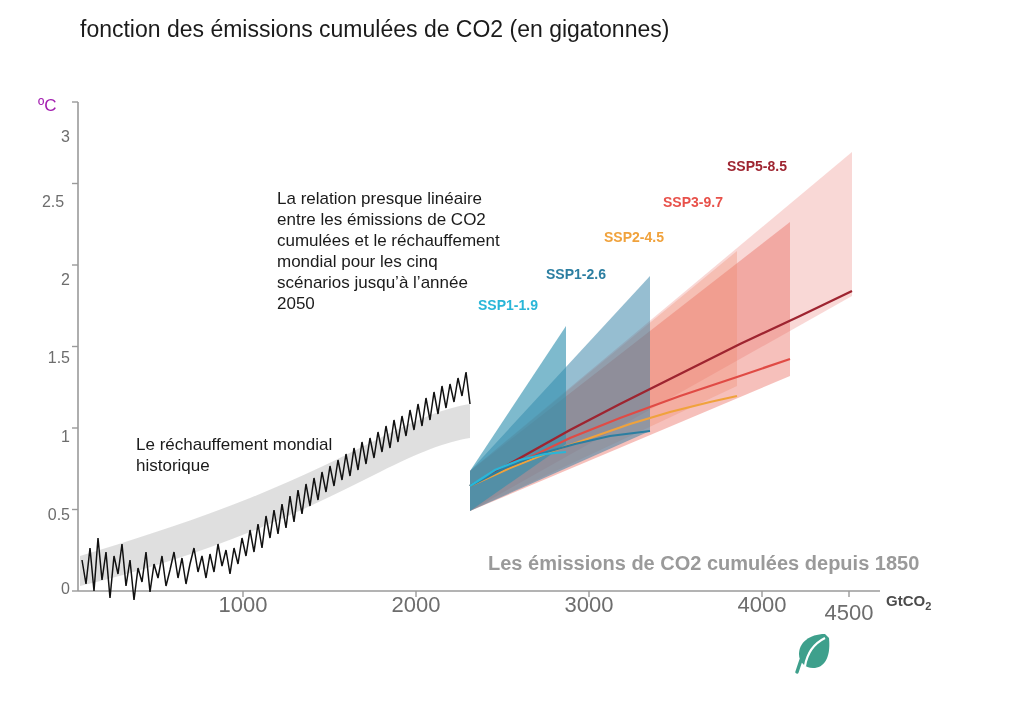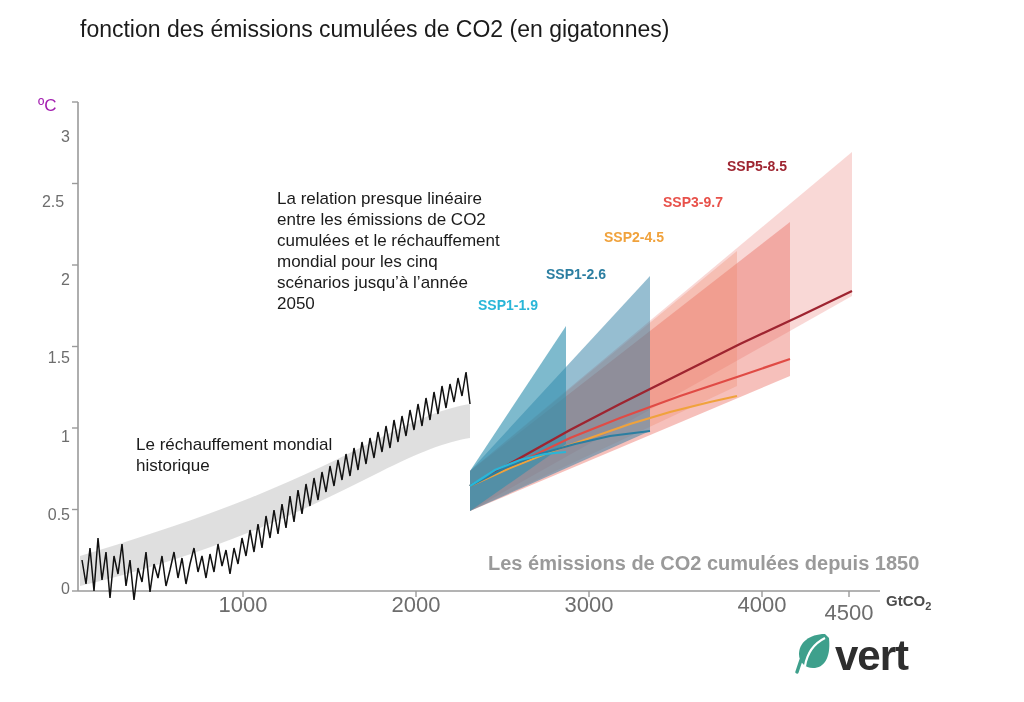--- a/index.html
+++ b/index.html
@@ -220,14 +220,13 @@
 <div class="sc-label" style="left:604px; top:229px; color:#f0a23c;">SSP2-4.5</div>
 <div class="sc-label" style="left:663px; top:194px; color:#e8514a;">SSP3-9.7</div>
 <div class="sc-label" style="left:727px; top:158px; color:#9e2430;">SSP5-8.5</div>
 
 <div class="logo">
   <svg width="40" height="44" viewBox="0 0 40 44">
     <path d="M30 4 C14 4 4 13 4 24 C4 32 10 38 18 38 C29 38 36 28 34 8 Z" fill="#3ea08c"></path>
     <path d="M30 8 C18 14 12 24 10 36" stroke="#ffffff" stroke-width="2.2" fill="none"></path>
     <path d="M6 30 L2 42" stroke="#3ea08c" stroke-width="3.4" stroke-linecap="round"></path>
   </svg>
-  <div class="logo-text">vert</div>
 </div>
 
 </body></html>

